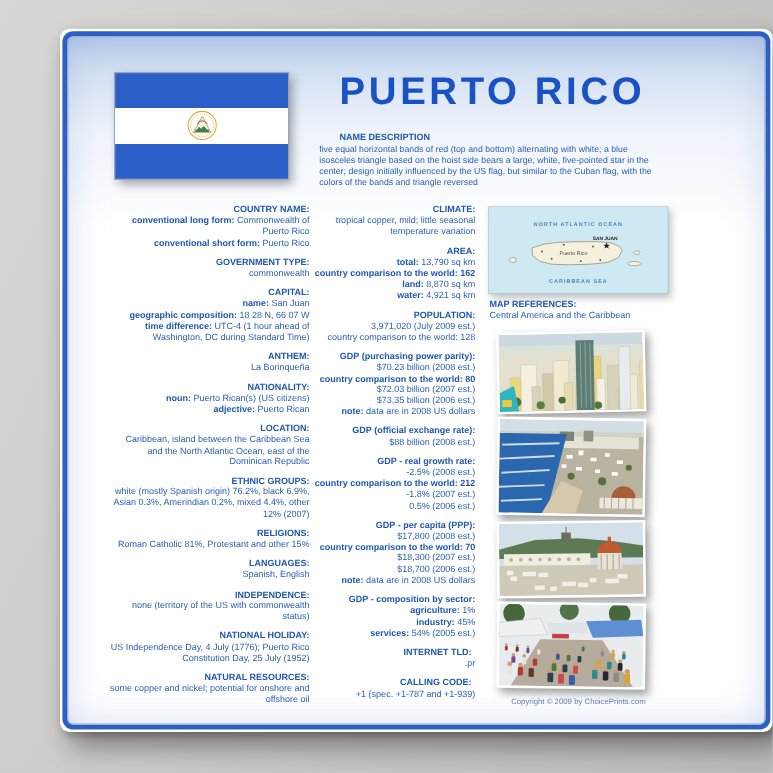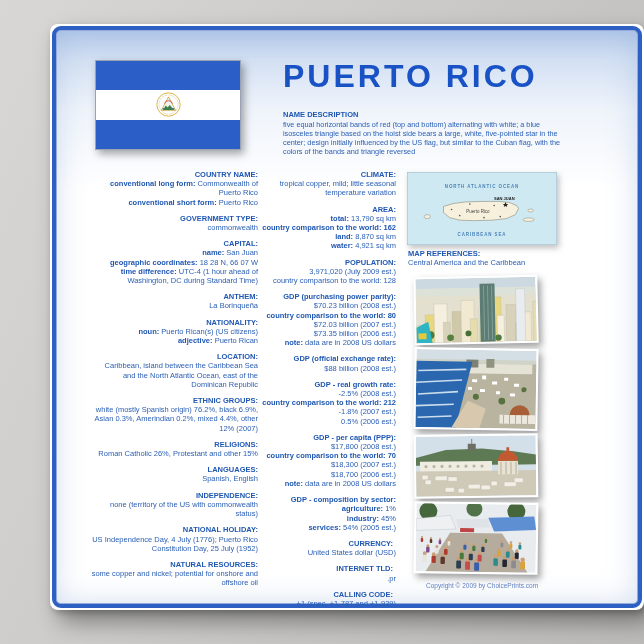--- a/index.html
+++ b/index.html
@@ -16,21 +16,21 @@
   .flag{position:absolute;left:39px;top:30px;width:146px;height:90px;
     box-shadow:3px 4px 8px rgba(0,0,0,.35);border:1px solid #9aa3b5;}
   .band{width:100%;height:29.3px;}
   .band.top,.band.bot{background:#2b5fc7;}
   .band.mid{background:#fff;display:flex;align-items:center;justify-content:center;}
   .emblem{width:27px;height:27px;}
   
   .title{position:absolute;left:227px;top:28px;font-size:32px;font-weight:bold;
     letter-spacing:3px;color:#1952c4;white-space:nowrap;}
   .flagdesc-h{position:absolute;left:227px;top:80px;font-size:7.5px;font-weight:bold;color:#1f57b2;}
-  .flagdesc-t{position:absolute;left:227px;top:90px;width:282px;font-size:7.3px;
+  .flagdesc-t{position:absolute;left:210px;top:90px;width:282px;font-size:7.3px;
     line-height:9px;color:#2a5fb5;}
   
   .col{position:absolute;top:140px;font-size:7.5px;line-height:9.2px;color:#2a5fb5;}
   .col1{left:34px;width:168px;}
   .col2{left:184px;width:156px;}
   .section{margin-bottom:7px;text-align:right;}
   .section .sec-title{display:block;font-weight:bold;color:#1f57b2;}
   .section.inline{white-space:nowrap;margin-top:4px;}
   .section.inline .sec-title{display:inline;}
   .section.inline .sec-body{display:inline;margin-left:3px;}
@@ -91,21 +91,21 @@
           <div class="section">
             <span class="sec-title">GOVERNMENT TYPE:</span>
             <div class="sec-body">
               <div class="line"><span>commonwealth</span></div>
             </div>
           </div>
           <div class="section">
             <span class="sec-title">CAPITAL:</span>
             <div class="sec-body">
               <div class="line"><span class="b">name:</span><span> San Juan</span></div>
-              <div class="line"><span class="b">geographic coordinates:</span><span> 18 28 N, 66 07 W</span></div>
+              <div class="line"><span class="b">geographic composition:</span><span> 18 28 N, 66 07 W</span></div>
               <div class="line"><span class="b">time difference:</span><span> UTC-4 (1 hour ahead of Washington, DC during Standard Time)</span></div>
             </div>
           </div>
           <div class="section">
             <span class="sec-title">ANTHEM:</span>
             <div class="sec-body">
               <div class="line"><span>La Borinqueña</span></div>
             </div>
           </div>
           <div class="section">
@@ -123,21 +123,21 @@
           </div>
           <div class="section">
             <span class="sec-title">ETHNIC GROUPS:</span>
             <div class="sec-body">
               <div class="line"><span>white (mostly Spanish origin) 76.2%, black 6.9%, Asian 0.3%, Amerindian 0.2%, mixed 4.4%, other 12% (2007)</span></div>
             </div>
           </div>
           <div class="section">
             <span class="sec-title">RELIGIONS:</span>
             <div class="sec-body">
-              <div class="line"><span>Roman Catholic 26%, Protestant and other 15%</span></div>
+              <div class="line"><span>Roman Catholic 81%, Protestant and other 15%</span></div>
             </div>
           </div>
           <div class="section">
             <span class="sec-title">LANGUAGES:</span>
             <div class="sec-body">
               <div class="line"><span>Spanish, English</span></div>
             </div>
           </div>
           <div class="section">
             <span class="sec-title">INDEPENDENCE:</span>
@@ -217,21 +217,20 @@
             </div>
           </div>
           <div class="section">
             <span class="sec-title">GDP - composition by sector:</span>
             <div class="sec-body">
               <div class="line"><span class="b">agriculture:</span><span> 1%</span></div>
               <div class="line"><span class="b">industry:</span><span> 45%</span></div>
               <div class="line"><span class="b">services:</span><span> 54% (2005 est.)</span></div>
             </div>
           </div>
-          <div class="section inline"><span class="sec-title">CURRENCY:</span><div class="sec-body"><div class="line"><span>United States dollar (USD)</span></div></div></div>
           <div class="section inline"><span class="sec-title">INTERNET TLD:</span><div class="sec-body"><div class="line"><span>.pr</span></div></div></div>
           <div class="section inline"><span class="sec-title">CALLING CODE:</span><div class="sec-body"><div class="line"><span>+1 (spec. +1-787 and +1-939)</span></div></div></div>
         </div>
 
       <div class="map">
         <svg viewBox="0 0 148 72" preserveAspectRatio="none">
           <rect width="148" height="72" fill="#cfe9f3" stroke="#9fb6c6" stroke-width="1"></rect>
           <text x="74" y="16" font-size="4.4" font-weight="bold" fill="#4a86b8" text-anchor="middle" letter-spacing="0.9">NORTH ATLANTIC OCEAN</text>
           <path d="M36,34 L46,31 L58,29.5 L74,29 L90,29 L101,30 L108,33 L110,36 L107,42 L98,46 L84,47.5 L66,48 L52,47.5 L42,45 L36,40 Z" fill="#f7f0dd" stroke="#8a8a7a" stroke-width="0.6"></path>
           <ellipse cx="20" cy="44" rx="3" ry="2" fill="#f7f0dd" stroke="#8a8a7a" stroke-width="0.5"></ellipse>

